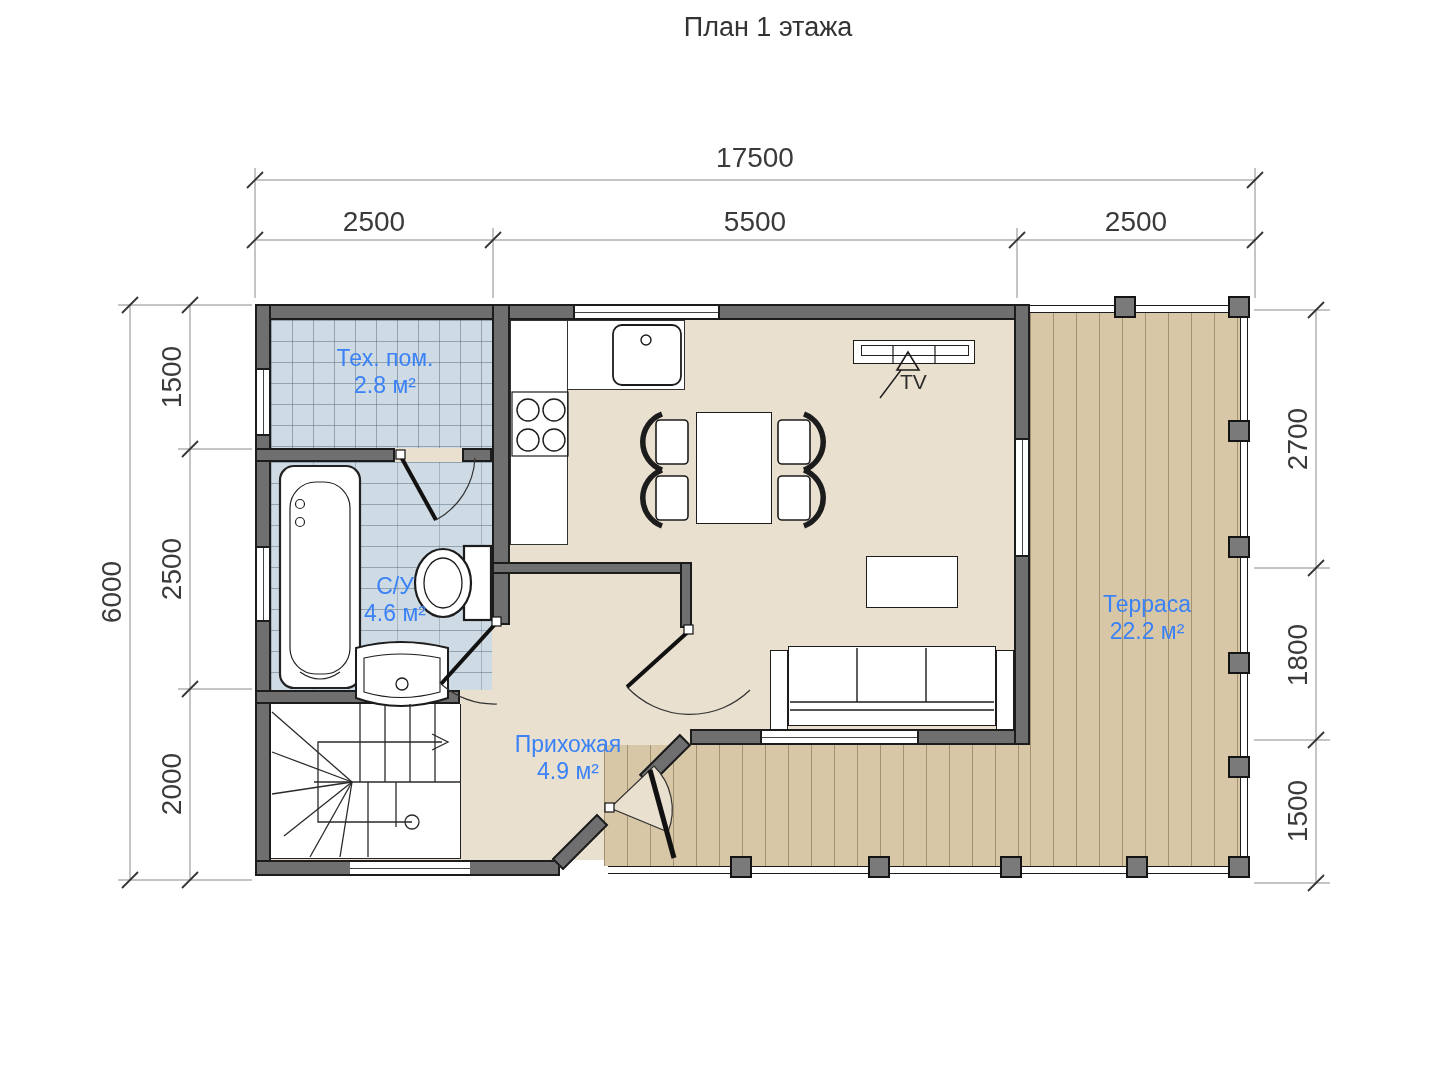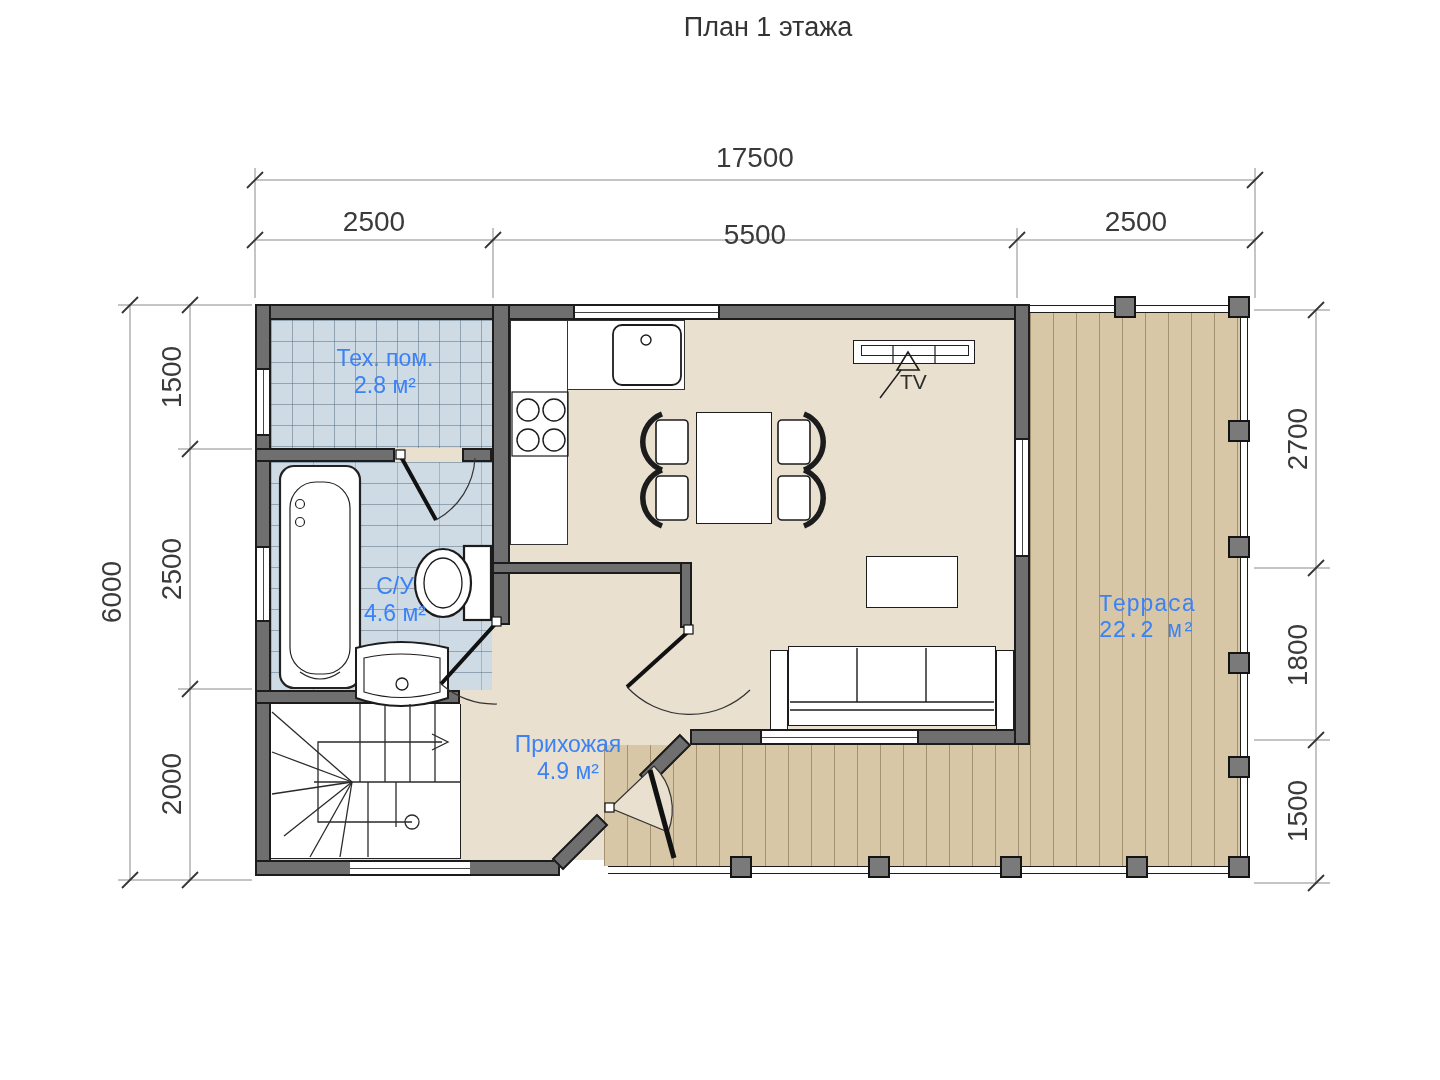--- a/index.html
+++ b/index.html
@@ -242,29 +242,29 @@
     <div>2.8 м²</div>
   </div>
   <div class="room-label" style="left:395px;top:600px;">
     <div>С/У</div>
     <div>4.6 м²</div>
   </div>
   <div class="room-label" style="left:568px;top:758px;">
     <div>Прихожая</div>
     <div>4.9 м²</div>
   </div>
-  <div class="room-label" style="left:1147px;top:618px;font-family:Liberation Mono, monospace;">
+  <div class="room-label" style="left:1147px;top:618px;">
     <div>Терраса</div>
     <div>22.2 м²</div>
   </div>
   <div class="tv-label" style="left:900px;top:370px;">TV</div>
 
   <div class="dim" style="left:755px;top:158px;">17500</div>
   <div class="dim" style="left:374px;top:222px;">2500</div>
-  <div class="dim" style="left:755px;top:235px;">5500</div>
+  <div class="dim" style="left:755px;top:222px;">5500</div>
   <div class="dim" style="left:1136px;top:222px;">2500</div>
   <div class="dim rot" style="left:112px;top:592px;">6000</div>
   <div class="dim rot" style="left:172px;top:377px;">1500</div>
   <div class="dim rot" style="left:172px;top:569px;">2500</div>
   <div class="dim rot" style="left:172px;top:784px;">2000</div>
   <div class="dim rot" style="left:1298px;top:439px;">2700</div>
   <div class="dim rot" style="left:1298px;top:655px;">1800</div>
   <div class="dim rot" style="left:1298px;top:811px;">1500</div>
 
 </div>

